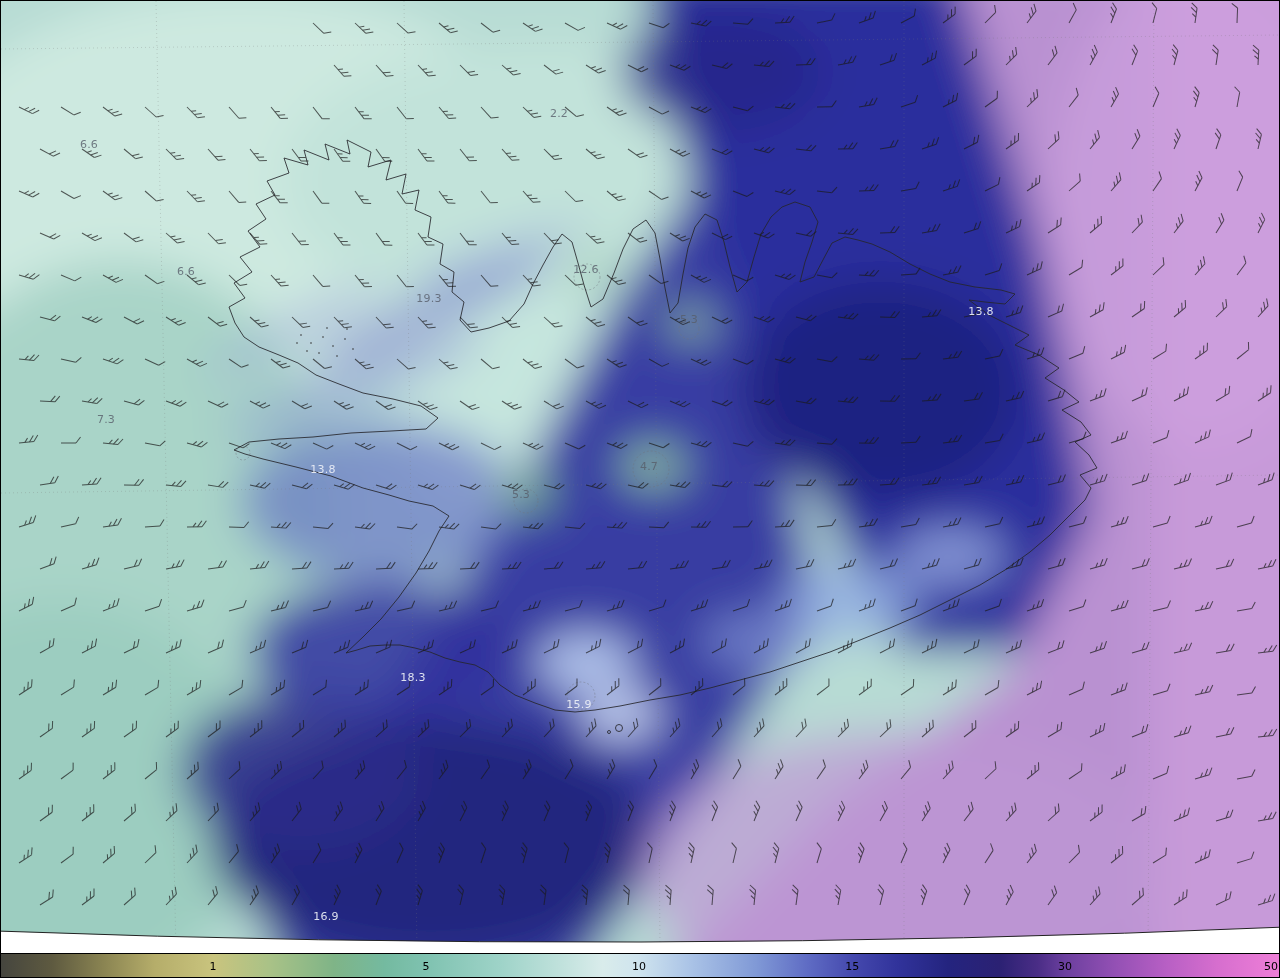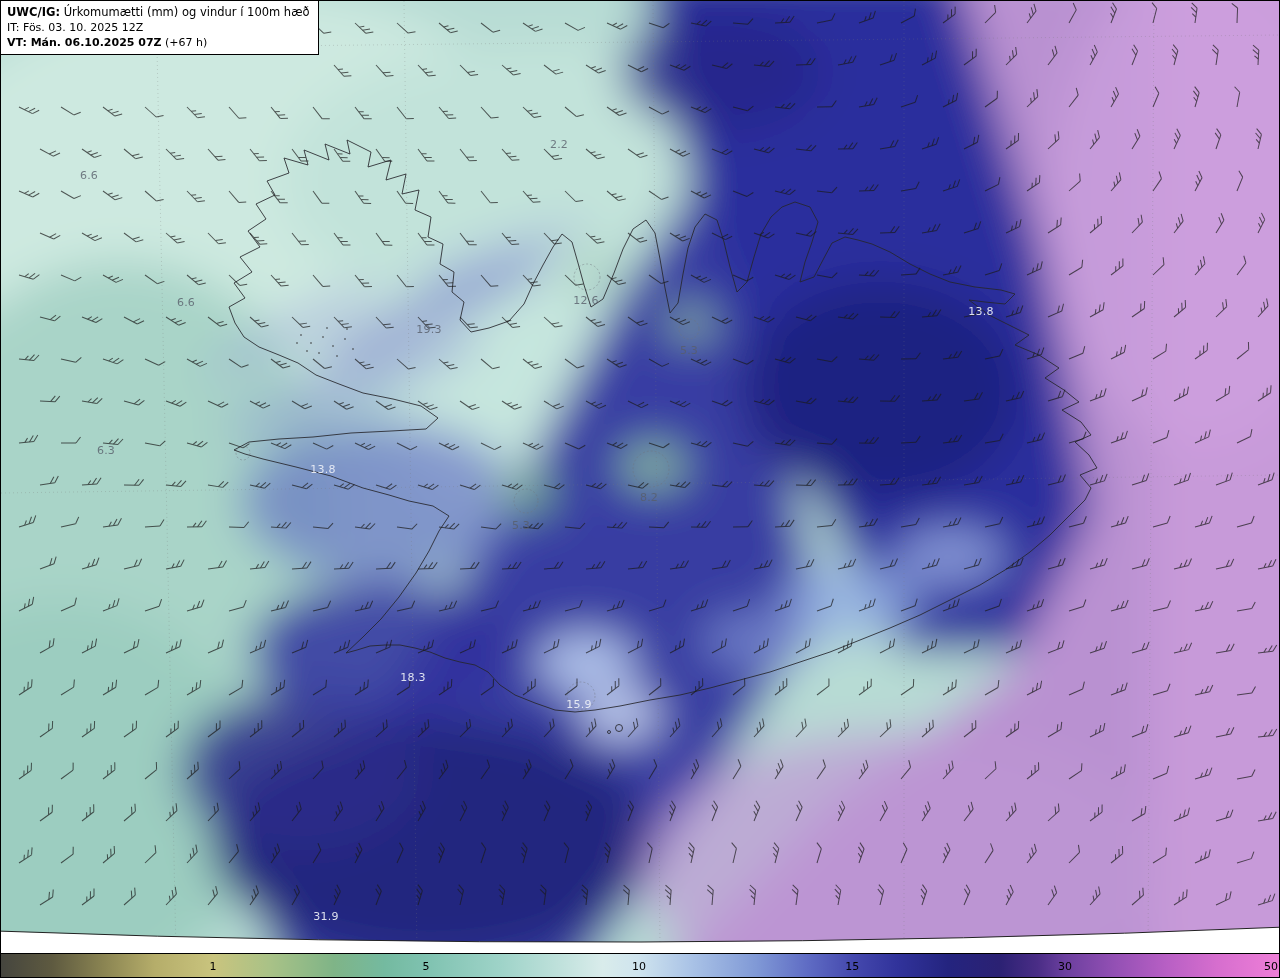--- a/index.html
+++ b/index.html
@@ -1,20 +1,20 @@
 <!DOCTYPE html>
 <html><head>
 <meta charset="utf-8">
 <style>
   html,body{margin:0;padding:0;background:#fff;}
   .frame{position:relative;width:1280px;height:978px;border:1px solid #000;box-sizing:border-box;overflow:hidden;background:#b7dcd4;font-family:"DejaVu Sans",sans-serif;}
   #map-svg{position:absolute;left:0;top:0;width:1280px;height:952px;display:block;}
   .labels-layer{position:absolute;left:0;top:0;width:1280px;height:952px;pointer-events:none;}
   .clabel{position:absolute;transform:translate(-50%,-50%);font-size:11px;letter-spacing:.2px;}
-  .clabel.dim{color:rgba(88,94,106,.8);margin-top:31px;}
+  .clabel.dim{color:rgba(88,94,106,.8);}
   .clabel.light{color:rgba(236,239,246,.92);}
   .title-box{position:absolute;left:0;top:0;background:#fff;border:1px solid #000;border-left:none;border-top:none;padding:3px 8px 4px 6px;z-index:5;white-space:nowrap;}
   .title-box .t1{font-size:11.5px;line-height:16px;color:#000;}
   .title-box .t2{font-size:11px;line-height:15px;color:#000;}
   .title-box .t3{font-size:11px;line-height:15px;color:#000;}
   .bold{font-weight:bold;}
   .colorbar{position:absolute;left:0;top:952px;width:1280px;height:26px;border-top:1px solid #000;box-sizing:border-box;}
   .cbtick{position:absolute;top:0;height:26px;line-height:25px;font-size:11px;color:#000;transform:translateX(-50%);}
 </style>
 </head>
@@ -775,34 +775,29 @@
   </svg>
 
   <div class="labels-layer" id="contour-labels">
       <span class="clabel dim" style="left: 88px; top: 143px;">6.6</span>
       <span class="clabel dim" style="left: 558px; top: 112px;">2.2</span>
       <span class="clabel dim" style="left: 185px; top: 270px;">6.6</span>
       <span class="clabel dim" style="left: 428px; top: 297px;">19.3</span>
       <span class="clabel dim" style="left: 585px; top: 268px;">12.6</span>
       <span class="clabel dim" style="left: 688px; top: 318px;">5.3</span>
       <span class="clabel light" style="left: 980px; top: 310px;">13.8</span>
-      <span class="clabel dim" style="left: 105px; top: 418px;">6.3</span>
+      <span class="clabel dim" style="left: 105px; top: 418px;">7.3</span>
       <span class="clabel light" style="left: 322px; top: 468px;">13.8</span>
-      <span class="clabel dim" style="left: 648px; top: 465px;">8.2</span>
+      <span class="clabel dim" style="left: 648px; top: 465px;">4.7</span>
       <span class="clabel dim" style="left: 520px; top: 493px;">5.3</span>
       <span class="clabel light" style="left: 412px; top: 676px;">18.3</span>
       <span class="clabel light" style="left: 578px; top: 703px;">15.9</span>
-      <span class="clabel light" style="left: 325px; top: 915px;">31.9</span>
+      <span class="clabel light" style="left: 325px; top: 915px;">16.9</span>
     </div>
 
-  <div class="title-box">
-    <div class="t1"><span class="bold">UWC/IG:</span> <span>Úrkomumætti (mm) og vindur í 100m hæð</span></div>
-    <div class="t2">IT: Fös. 03. 10. 2025 12Z</div>
-    <div class="t3"><span class="bold">VT: Mán. 06.10.2025 07Z</span> <span>(+67 h)</span></div>
-  </div>
 
   <div class="colorbar" id="colorbar" style="background: linear-gradient(90deg, rgb(69, 69, 62) 0%, rgb(94, 90, 64) 4%, rgb(138, 132, 82) 8%, rgb(181, 173, 106) 12%, rgb(201, 196, 126) 16.6%, rgb(169, 194, 135) 21%, rgb(127, 180, 135) 26%, rgb(116, 186, 160) 30%, rgb(127, 194, 176) 33.2%, rgb(158, 211, 200) 39%, rgb(194, 226, 221) 44%, rgb(217, 236, 235) 47%, rgb(207, 228, 238) 49.8%, rgb(169, 194, 230) 54%, rgb(128, 153, 214) 59%, rgb(95, 108, 196) 63%, rgb(69, 73, 174) 66.5%, rgb(49, 51, 155) 70%, rgb(36, 36, 127) 74%, rgb(43, 33, 115) 78%, rgb(74, 45, 134) 81%, rgb(107, 63, 158) 83.1%, rgb(147, 80, 180) 87%, rgb(183, 95, 196) 91%, rgb(214, 110, 206) 95%, rgb(239, 127, 216) 100%);">
       <span class="cbtick" style="left: 16.56%;">1</span>
       <span class="cbtick" style="left: 33.2%;">5</span>
       <span class="cbtick" style="left: 49.84%;">10</span>
       <span class="cbtick" style="left: 66.5%;">15</span>
       <span class="cbtick" style="left: 83.12%;">30</span>
       <span class="cbtick" style="left: 99.77%; transform: translateX(-100%);">50</span>
     </div>
 

